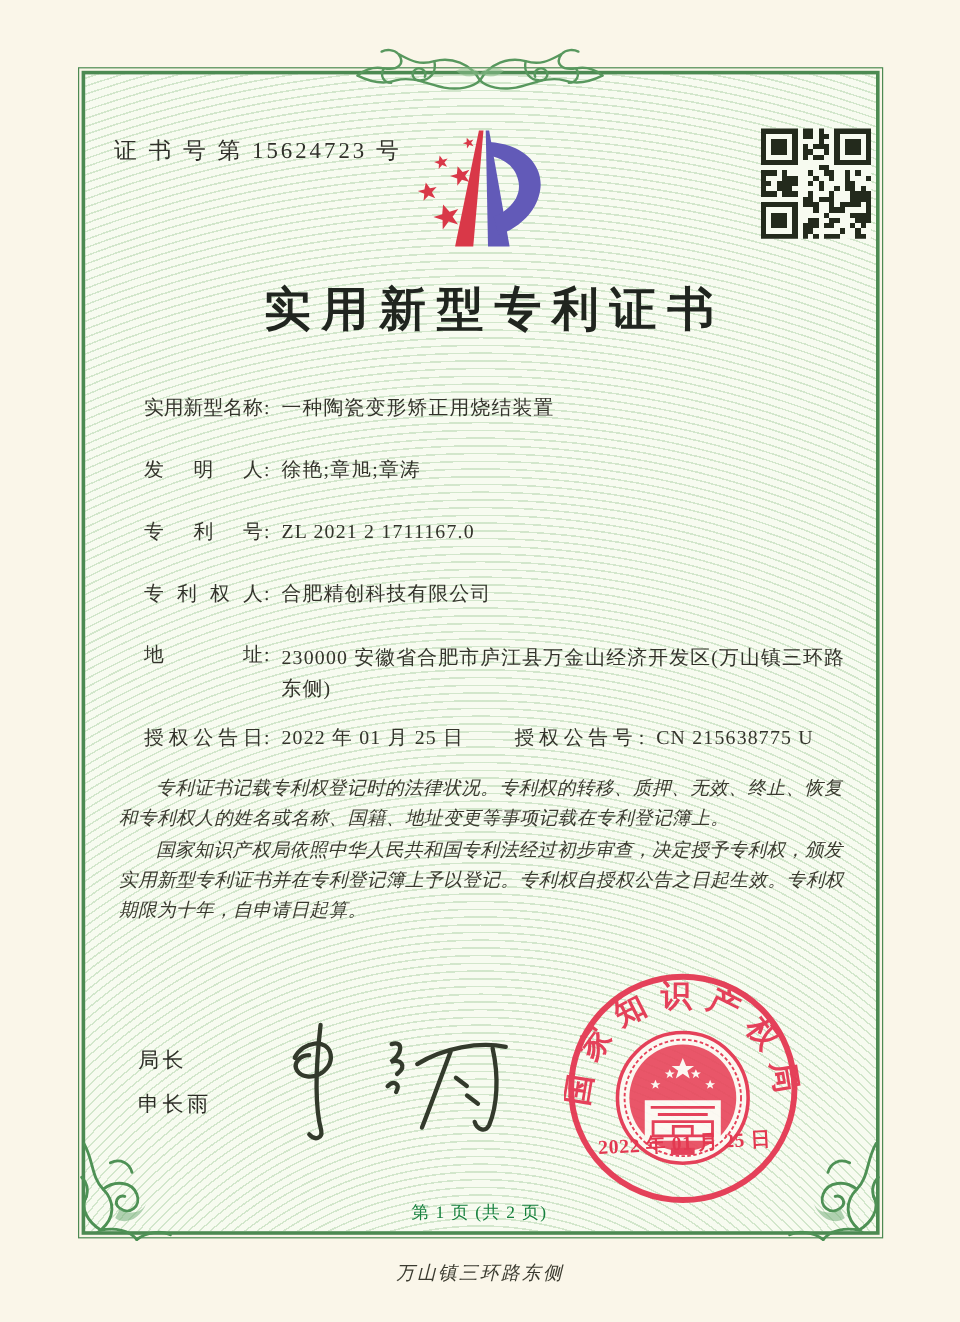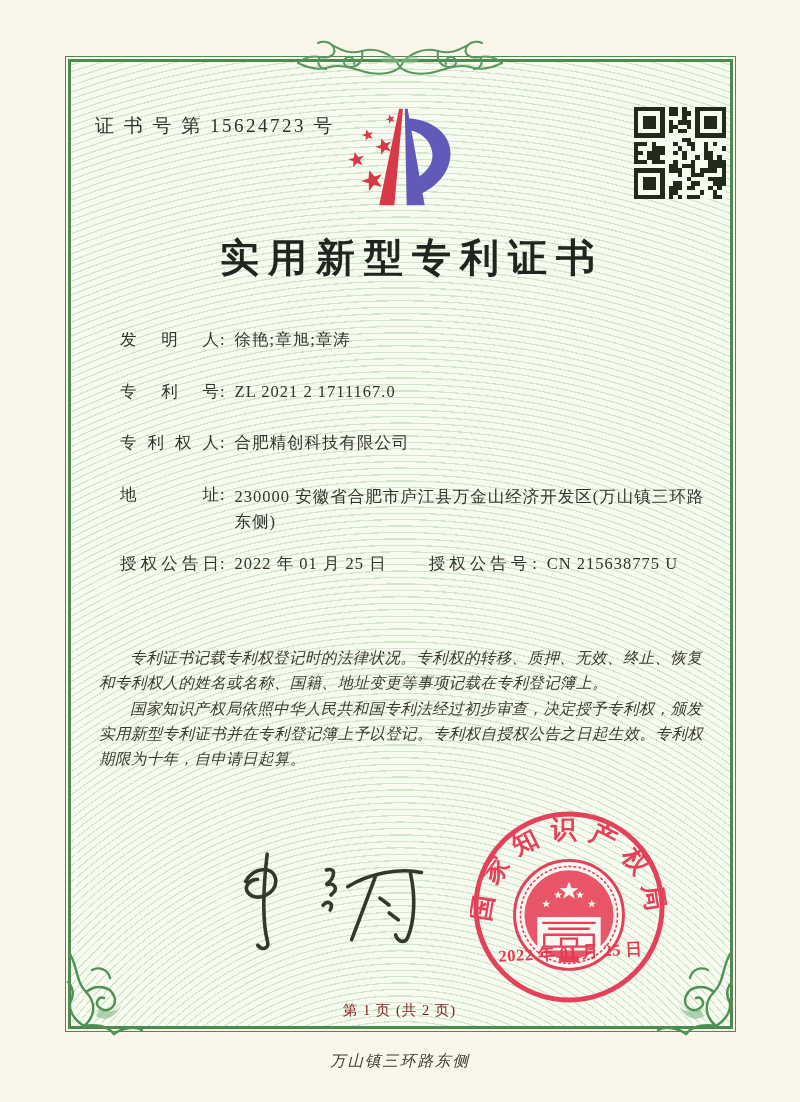--- a/index.html
+++ b/index.html
@@ -31,21 +31,21 @@
   .fvalue.wrap{display:inline-block;white-space:normal;width:486px;vertical-align:top;
     line-height:1.55;}
   .grantrow{white-space:nowrap;}
   .grant2{margin-left:42px;}
   .paras{left:99px;top:645px;width:614px;font-size:15.5px;line-height:1.62;
     color:#3a3a2f;font-style:italic;}
   .paras p{margin:0 0 1px 0;text-indent:2em;letter-spacing:.4px;}
   .signer{left:115px;top:871px;font-size:17.5px;letter-spacing:3px;color:#2c2c26;}
   .signer div{margin-bottom:13px;}
   .page-info{left:65px;width:669px;top:1001px;text-align:center;font-size:14.5px;
-    color:#7f1d1d;letter-spacing:1px;}
+    color:#15803d;letter-spacing:1px;}
   .back-note{left:0;width:800px;top:1051px;text-align:center;font-size:15.5px;
     font-style:italic;color:#3a3a2f;letter-spacing:2px;}
   .seal-date{left:478px;top:942px;width:185px;text-align:center;color:#e33850;
     font-size:16.5px;font-weight:bold;letter-spacing:.5px;transform:rotate(-3deg);}
   .sig-wrap{left:228px;top:843px;transform:rotate(-1deg);}
   .seal-wrap{left:470px;top:808px;opacity:.93;}
   .logo-wrap{left:330px;top:104px;}
   .qr-wrap{left:634px;top:107px;}
   .dragons{left:288px;top:37px;}
   .corner{bottom:58px;}
@@ -262,20 +262,23 @@
           <rect x="1" y="15" width="5" height="5" fill="#f7fbf0"></rect>
           <rect x="2" y="16" width="3" height="3"></rect>
         </g>
     </svg>
   </div>
 
   <div class="abs title">实用新型专利证书</div>
 
   <div class="abs fields">
     <div class="frow">
+      <span class="flabel">实用新型名称</span><span class="colon">:</span><span class="fvalue">一种陶瓷变形矫正用烧结装置</span>
+    </div>
+    <div class="frow">
       <span class="flabel">发明人</span><span class="colon">:</span><span class="fvalue">徐艳;章旭;章涛</span>
     </div>
     <div class="frow">
       <span class="flabel">专利号</span><span class="colon">:</span><span class="fvalue">ZL 2021 2 1711167.0</span>
     </div>
     <div class="frow">
       <span class="flabel">专利权人</span><span class="colon">:</span><span class="fvalue">合肥精创科技有限公司</span>
     </div>
     <div class="frow" style="margin-bottom:18px;">
       <span class="flabel">地址</span><span class="colon">:</span><span class="fvalue wrap">230000 安徽省合肥市庐江县万金山经济开发区(万山镇三环路东侧)</span>
@@ -283,20 +286,24 @@
     <div class="frow grantrow">
       <span class="flabel">授权公告日</span><span class="colon">:</span><span class="fvalue">2022 年 01 月 25 日</span><span class="grant2"></span><span style="letter-spacing:4px;">授权公告号</span><span class="colon">:</span><span class="fvalue">CN 215638775 U</span>
     </div>
   </div>
 
   <div class="abs paras">
     <p>专利证书记载专利权登记时的法律状况。专利权的转移、质押、无效、终止、恢复和专利权人的姓名或名称、国籍、地址变更等事项记载在专利登记簿上。</p>
     <p>国家知识产权局依照中华人民共和国专利法经过初步审查，决定授予专利权，颁发实用新型专利证书并在专利登记簿上予以登记。专利权自授权公告之日起生效。专利权期限为十年，自申请日起算。</p>
   </div>
 
+  <div class="abs signer">
+    <div>局长</div>
+    <div>申长雨</div>
+  </div>
 
   <div class="abs sig-wrap">
     <svg width="205" height="115" viewBox="0 0 205 115">
       <g fill="none" stroke="#333a2c" stroke-width="3.6" stroke-linecap="round">
         <path d="M40,10 C36,40 33,74 39,98 C40,104 34,107 29,101"></path>
         <path d="M18,37 C25,23 46,21 48,35 C50,50 28,59 20,48 C16,42 22,35 30,35"></path>
         <path d="M99,27 C109,24 108,35 98,42 C106,39 112,45 103,52"></path>
         <path d="M95,62 C100,57 106,60 102,67"></path>
         <path d="M120,44 C142,31 172,26 194,31"></path>
         <path d="M148,34 C139,57 130,80 123,97"></path>

